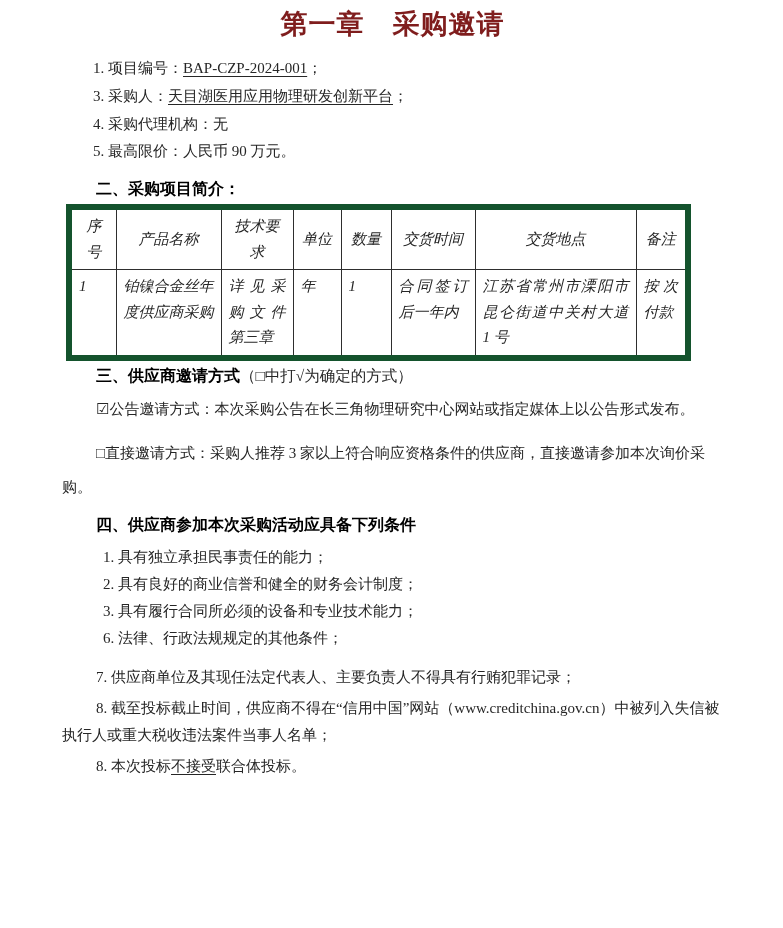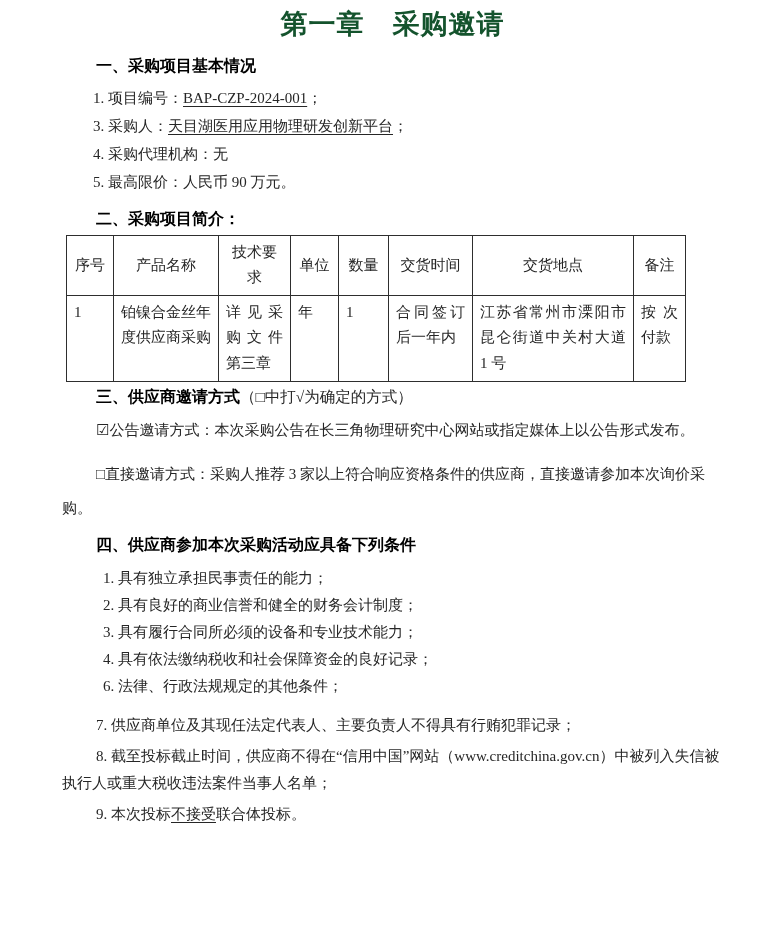--- a/index.html
+++ b/index.html
@@ -16,21 +16,21 @@
     box-sizing: border-box;
     padding: 4px 60px 0 62px;
     font-family: "Liberation Serif", "DejaVu Serif", serif;
     font-size: 15px;
     color: #262626;
   }
   .doc-title {
     font-family: "Liberation Sans", "DejaVu Sans", sans-serif;
     font-size: 27px;
     font-weight: bold;
-    color: #14532d;
+    color: #7f1d1d;
     text-align: center;
     letter-spacing: 1px;
     margin: 2px 0 13px 0;
   }
   .sec-heading {
     font-family: "Liberation Sans", "DejaVu Sans", sans-serif;
     font-size: 16px;
     font-weight: bold;
     color: #000000;
     margin: 10px 0 8px 34px;
@@ -49,21 +49,22 @@
   .u {
     text-decoration: underline;
     text-underline-offset: 3px;
   }
   .sec2-heading { margin: 12px 0 4px 34px; }
   table.info-table {
     border-collapse: collapse;
     table-layout: fixed;
     width: 619px;
     margin-left: 4px;
-    border: 1px solid #14532d;
+    border: 6px solid #14532d;
+    font-style: italic;
   }
   table.info-table th, table.info-table td {
     border: 1px solid #2e2e2e;
     font-weight: normal;
     font-size: 15px;
     line-height: 1.7;
     padding: 4px 7px;
     box-sizing: border-box;
     overflow: hidden;
   }
@@ -93,21 +94,20 @@
   .mt6 { margin-top: 12px; }
   .mt4 { margin-top: 4px; }
 </style>
 </head>
 <body>
 
 <div class="page">
 
   <div class="doc-title">第一章　采购邀请</div>
 
-  <div class="sec-heading">一、采购项目基本情况</div>
 
   <div class="s1-item"><span>1. 项目编号：</span><span class="u">BAP-CZP-2024-001</span><span>；</span></div>
   <div class="s1-item"><span>3. 采购人：</span><span class="u">天目湖医用应用物理研发创新平台</span><span>；</span></div>
   <div class="s1-item"><span>4. 采购代理机构：</span><span class="u"></span><span>无</span></div>
   <div class="s1-item"><span>5. 最高限价：</span><span class="u"></span><span>人民币 90 万元。</span></div>
 
   <div class="sec-heading sec2-heading">二、采购项目简介：</div>
 
   <table class="info-table">
     <colgroup>
@@ -150,19 +150,18 @@
 
   <div class="para"><span>☑</span><span>公告邀请方式：本次采购公告在长三角物理研究中心网站或指定媒体上以公告形式发布。</span></div>
 
   <div class="para"><span>□</span><span>直接邀请方式：采购人推荐 3 家以上符合响应资格条件的供应商，直接邀请参加本次询价采购。</span></div>
 
   <div class="sec-heading sec4-heading">四、供应商参加本次采购活动应具备下列条件</div>
 
   <div class="cond-item cond-deep">1. 具有独立承担民事责任的能力；</div>
   <div class="cond-item cond-deep">2. 具有良好的商业信誉和健全的财务会计制度；</div>
   <div class="cond-item cond-deep">3. 具有履行合同所必须的设备和专业技术能力；</div>
-  <div class="cond-item cond-deep">4. 具有依法缴纳税收和社会保障资金的良好记录；</div>
   <div class="cond-item cond-deep">6. 法律、行政法规规定的其他条件；</div>
   <div class="cond-item cond-shallow mt6">7. 供应商单位及其现任法定代表人、主要负责人不得具有行贿犯罪记录；</div>
   <div class="cond-item cond-shallow mt4">8. 截至投标截止时间，供应商不得在“信用中国”网站（www.creditchina.gov.cn）中被列入失信被执行人或重大税收违法案件当事人名单；</div>
-  <div class="cond-item cond-shallow mt4"><span>9. 本次投标</span><span class="u">不接受</span><span>联合体投标。</span></div>
+  <div class="cond-item cond-shallow mt4"><span>8. 本次投标</span><span class="u">不接受</span><span>联合体投标。</span></div>
 
 </div>
 
 </body></html>

